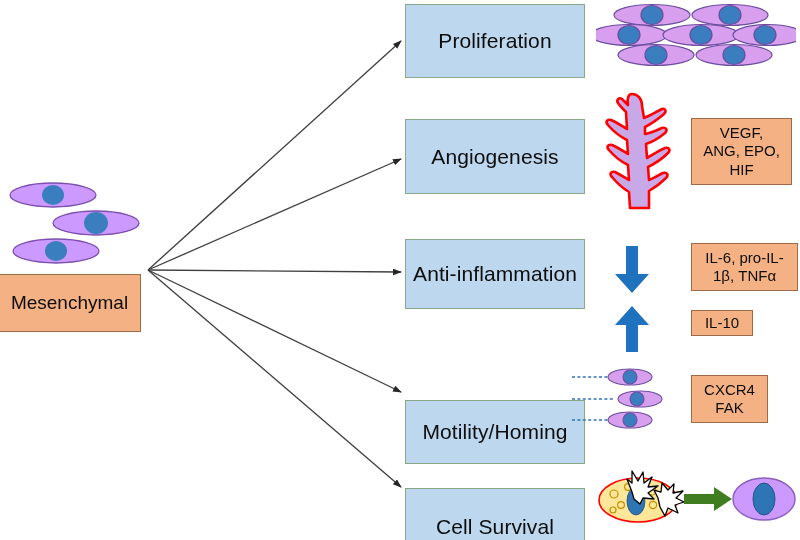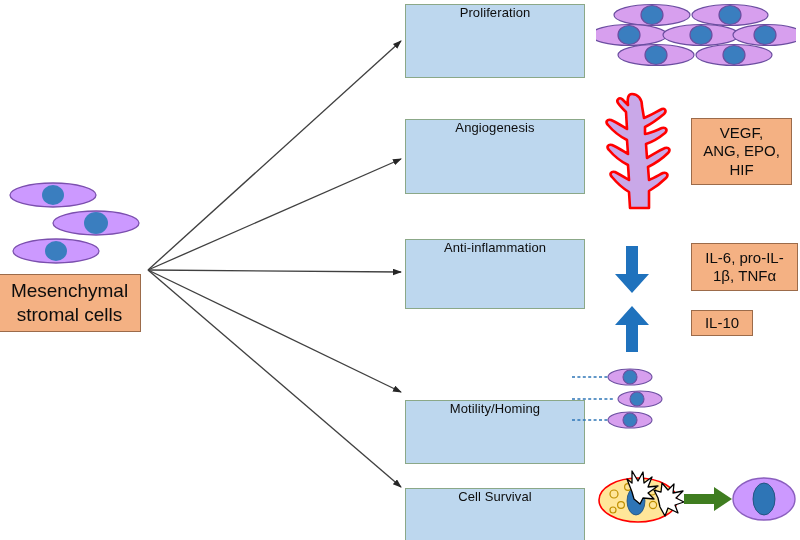--- a/index.html
+++ b/index.html
@@ -16,24 +16,24 @@
     font-family: "Liberation Sans", sans-serif;
   }
   .abs { position: absolute; }
 
   
   .proc-box {
     box-sizing: border-box;
     background: #bdd7ee;
     border: 1px solid #8ba888;
     display: flex;
-    align-items: flex-start;
+    align-items: center;
     justify-content: center;
     color: #0d0d0d;
-    font-size: 13px;
+    font-size: 21px;
     letter-spacing: 0.1px;
   }
   .factor-box {
     box-sizing: border-box;
     background: #f4b183;
     border: 1px solid #9c6b4a;
     display: flex;
     align-items: center;
     justify-content: center;
     text-align: center;
@@ -76,21 +76,20 @@
       <ellipse cx="88" cy="41" rx="43" ry="12" fill="#cc99ff"></ellipse>
       <ellipse cx="88" cy="41" rx="12" ry="11" fill="#3a7ebf" stroke="none"></ellipse>
       <ellipse cx="48" cy="69" rx="43" ry="12" fill="#cc99ff"></ellipse>
       <ellipse cx="48" cy="69" rx="11" ry="10" fill="#3a7ebf" stroke="none"></ellipse>
     </g>
   </svg>
 
   <div class="abs source-box" style="left:-2px; top:274px; width:143px; height:58px;">
     <div>
       <span>Mesenchymal</span><br>
-      <span>stromal cells</span>
     </div>
   </div>
 
   <svg class="svg-layer" viewBox="0 0 800 540">
     <defs>
       <marker id="ah" markerWidth="9" markerHeight="9" refX="8" refY="3.2" orient="auto" markerUnits="userSpaceOnUse">
         <path d="M0,0 L9,3.2 L0,6.4 z" fill="#262626"></path>
       </marker>
     </defs>
     <g stroke="#404040" stroke-width="1.35" fill="none" marker-end="url(#ah)">
@@ -249,14 +248,20 @@
     <div>
       <span>IL-6, pro-IL-</span><br>
       <span>1β, TNFα</span>
     </div>
   </div>
 
   <div class="abs factor-box" style="left:691px; top:310px; width:62px; height:26px;">
     <span>IL-10</span>
   </div>
 
+  <div class="abs factor-box" style="left:691px; top:375px; width:77px; height:48px;">
+    <div>
+      <span>CXCR4</span><br>
+      <span>FAK</span>
+    </div>
+  </div>
 
 </div>
 
 </body></html>

